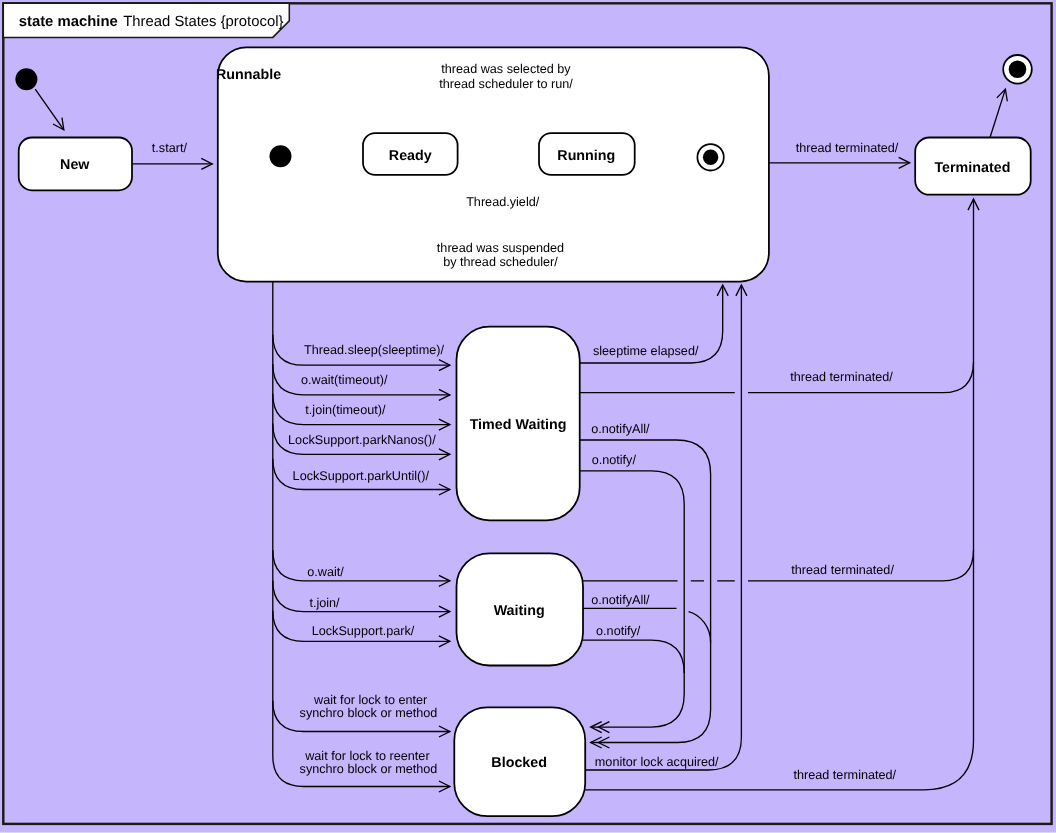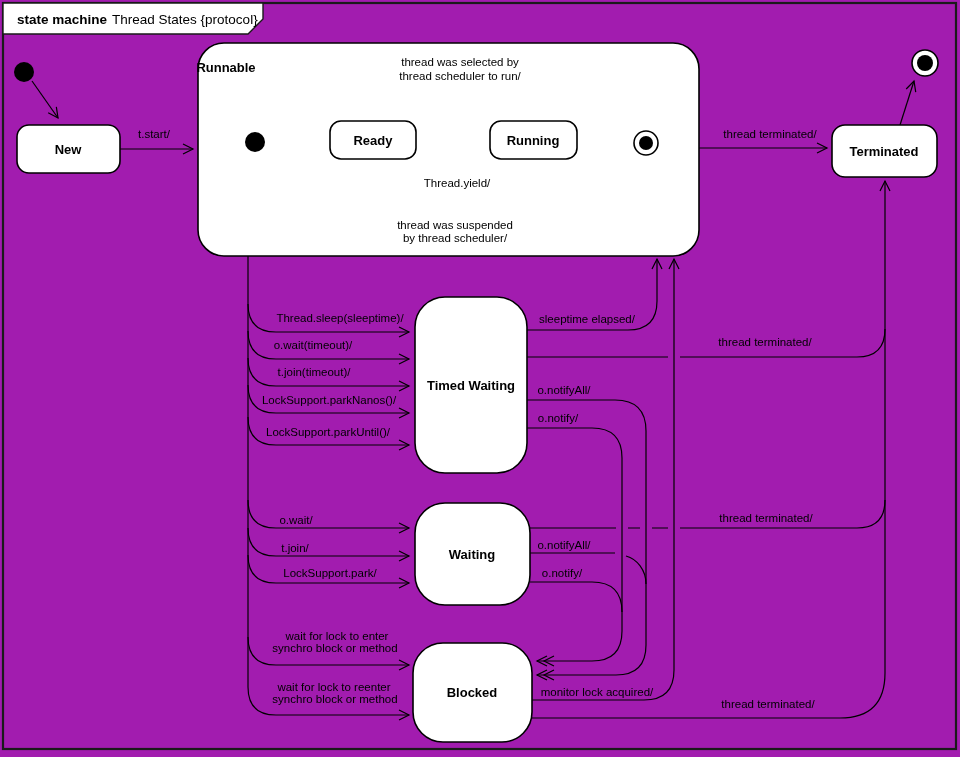--- a/index.html
+++ b/index.html
@@ -1,16 +1,16 @@
 <!DOCTYPE html>
 <html><head>
 <meta charset="utf-8">
 <style>
   html,body { margin:0; padding:0; background:#fff; }
-  .stage { width:960px; height:757px; position:relative; background:#a21caf; }
+  .stage { width:960px; height:757px; position:relative; background:#c4b5fd; }
   svg { display:block; }
   svg text { font-family:"Liberation Sans", sans-serif; }
   .lbl   { font-size:11.5px; fill:#000; text-anchor:middle; }
   .sname { font-size:13px; font-weight:bold; fill:#000; text-anchor:middle; }
   .title { font-size:13.5px; fill:#000; }
   .edge  { fill:none; stroke:#000; stroke-width:1.2; }
   .node  { fill:#fff; stroke:#000; stroke-width:1.6; }
   .dot   { fill:#000; stroke:none; }
   .frame { fill:none; stroke:#1a1a1a; stroke-width:2.2; }
   .tab   { fill:#fff; stroke:#1a1a1a; stroke-width:1.4; }

